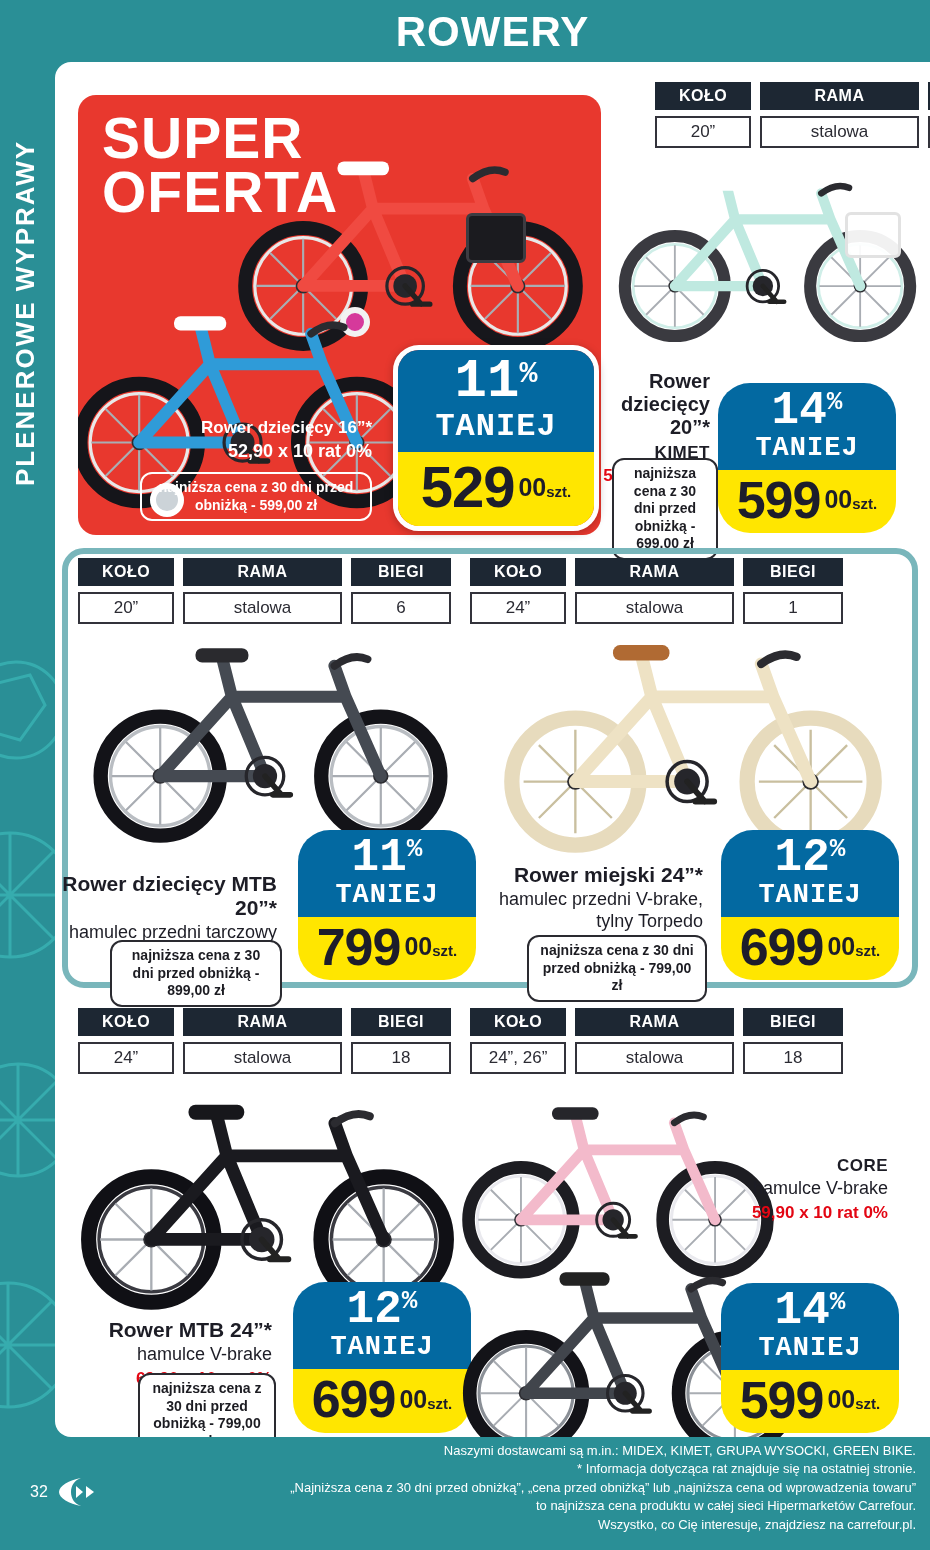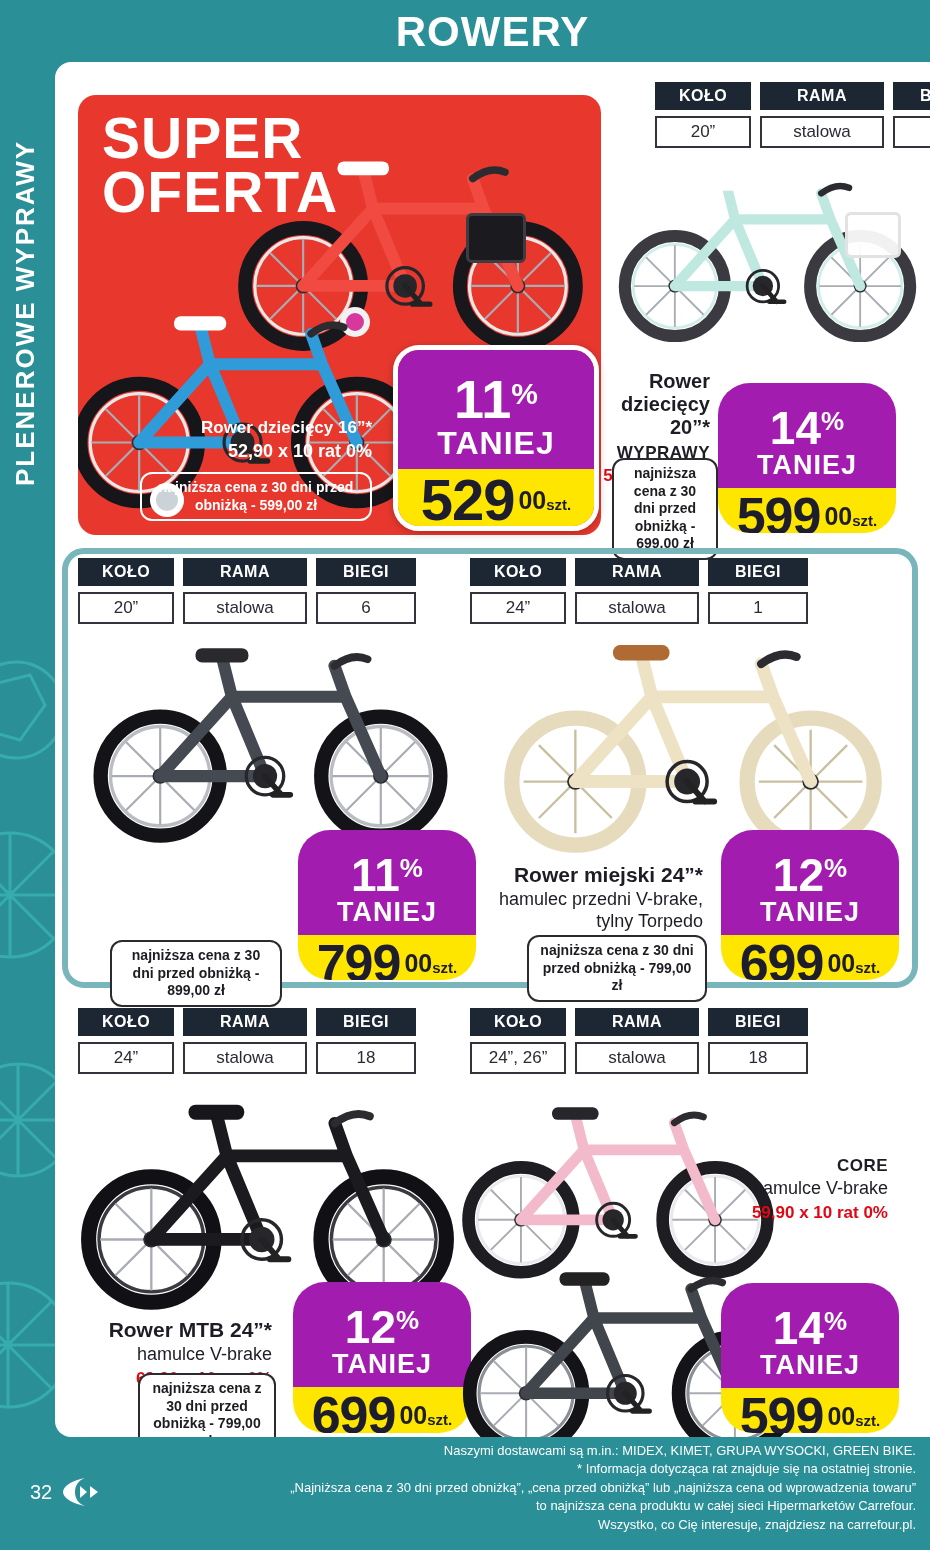--- a/index.html
+++ b/index.html
@@ -53,35 +53,35 @@
   .info-4 { right:658px; top:1256px; }
   .info-5 { right:42px;  top:1090px; width:172px; }
 
   
   .spec { position:absolute; display:flex; gap:9px; }
   .spec-col { display:flex; flex-direction:column; gap:6px; }
   .spec-h { background:#1d2733; color:#fff; font-weight:700; font-size:16px;
     text-align:center; padding:5px 0; letter-spacing:.5px; }
   .spec-v { background:#fff; border:2px solid #33333b; color:#2b2b33; font-size:17px;
     text-align:center; padding:4px 0; }
-  .w-k { width:96px; } .w-r { width:124px; } .w-b { width:100px; }
+  .w-k { width:96px; } .w-r { width:159px; } .w-b { width:100px; }
   .spec-1 { left:600px; top:20px; }
   .spec-2 { left:23px;  top:496px; }
   .spec-3 { left:415px; top:496px; }
   .spec-4 { left:23px;  top:946px; }
   .spec-5 { left:415px; top:946px; }
 
   
   .mid-box { position:absolute; left:7px; top:486px; width:856px; height:440px;
     border:6px solid #79b6bb; border-radius:22px; }
 
   
   .badge { position:absolute; border-radius:32px; overflow:hidden; display:flex; flex-direction:column; }
   .badge.bordered { border:5px solid #fff; border-radius:26px; box-shadow:0 2px 8px rgba(0,0,0,.25); }
-  .badge-top { background:#a21caf; color:#fff; text-align:center; padding:22px 0 7px; }
+  .badge-top { background:#0369a1; color:#fff; text-align:center; padding:5px 0 7px;font-family:Liberation Mono, monospace; }
   .badge-bottom { background:#ffe600; flex:1; display:flex; align-items:center;
     justify-content:center; padding:2px 0 6px; }
   .pct { font-size:46px; font-weight:900; line-height:1; }
   .pct-sign { font-size:26px; font-weight:900; position:relative; top:-14px; }
   .taniej { font-size:27px; font-weight:900; letter-spacing:1px; margin-top:-1px; }
   .price-main { font-size:52px; font-weight:900; color:#1d1d2b; line-height:1; letter-spacing:-1px; }
   .price-side { display:flex; flex-direction:row; margin-left:4px; margin-top:0; }
   .cents { font-size:25px; font-weight:900; color:#1d1d2b; line-height:1; }
   .unit  { font-size:15px; font-weight:700; color:#1d1d2b; margin-top:7px; align-self:flex-end; }
   .badge.big .pct { font-size:54px; } .badge.big .pct-sign { font-size:30px; }
@@ -109,21 +109,21 @@
   .basket-red  { left:388px; top:118px; width:60px; height:50px; background:#1b1b1f; border-color:#3c3c42; }
   .t-wheel { position:absolute; border-radius:50%; border:6px solid #fff; background:#ccd3d8; }
   .tw-blue { left:72px;  top:388px; width:34px; height:34px; }
   .tw-red  { left:262px; top:212px; width:30px; height:30px; border-color:#f2f2f2; background:#d6399b; }
 
   
   .footer { position:absolute; left:0; top:1437px; width:930px; height:113px; background:#2a8f96; }
   .footer-lines { position:absolute; right:14px; top:5px; width:860px; text-align:right;
     color:#fff; font-size:13px; line-height:1.42; }
   .footer-left { position:absolute; left:30px; top:40px; display:flex; align-items:center; gap:8px; color:#fff; }
-  .page-num { font-size:20px; font-weight:400; }
+  .page-num { font-size:16px; font-weight:400; }
 </style>
 </head>
 <body>
 
 <svg width="0" height="0" style="position:absolute" aria-hidden="true">
   <defs>
     <symbol id="bike-shape" viewBox="0 0 340 220">
       <g fill="none">
         <g transform="translate(70,150)">
           <circle r="54" stroke="var(--tire,#1c1c1c)" stroke-width="13"></circle>
@@ -217,21 +217,21 @@
           <div class="spec-h">BIEGI</div>
           <div class="spec-v">1</div>
         </div>
     </div>
     <svg class="bike bike-mint" viewBox="0 0 340 220">
         <use href="#bike-shape" xlink:href="#bike-shape"></use>
       </svg>
     <div class="basket basket-mint"></div>
     <div class="info info-1">
       <div class="p-name">Rower dziecięcy 20”*</div>
-      <div class="p-brand">WYPRAWY</div>
+      <div class="p-brand">KIMET</div>
       <div class="p-inst">59,90 x 10 rat 0%</div>
     </div>
     <div class="note-box note-abs note-1">najniższa cena z 30 dni przed obniżką - 699,00 zł</div>
     <div class="badge badge-2">
       <div class="badge-top">
         <div class="pct"><span>14</span><span class="pct-sign">%</span></div>
         <div class="taniej">TANIEJ</div>
       </div>
       <div class="badge-bottom">
         <span class="price-main">599</span>
@@ -254,20 +254,25 @@
           <div class="spec-v">stalowa</div>
         </div>
       <div class="spec-col w-b">
           <div class="spec-h">BIEGI</div>
           <div class="spec-v">6</div>
         </div>
     </div>
     <svg class="bike bike-kidmtb" viewBox="0 0 340 220">
         <use href="#bike-shape" xlink:href="#bike-shape"></use>
       </svg>
+    <div class="info info-2">
+      <div class="p-name">Rower dziecięcy MTB 20”*</div>
+      <div class="p-desc">hamulec przedni tarczowy</div>
+      <div class="p-inst">79,90 x 10 rat 0%</div>
+    </div>
     <div class="note-box note-abs note-2">najniższa cena z 30 dni przed obniżką - 899,00 zł</div>
     <div class="badge badge-3">
       <div class="badge-top">
         <div class="pct"><span>11</span><span class="pct-sign">%</span></div>
         <div class="taniej">TANIEJ</div>
       </div>
       <div class="badge-bottom">
         <span class="price-main">799</span>
         <span class="price-side">
             <span class="cents">00</span>

